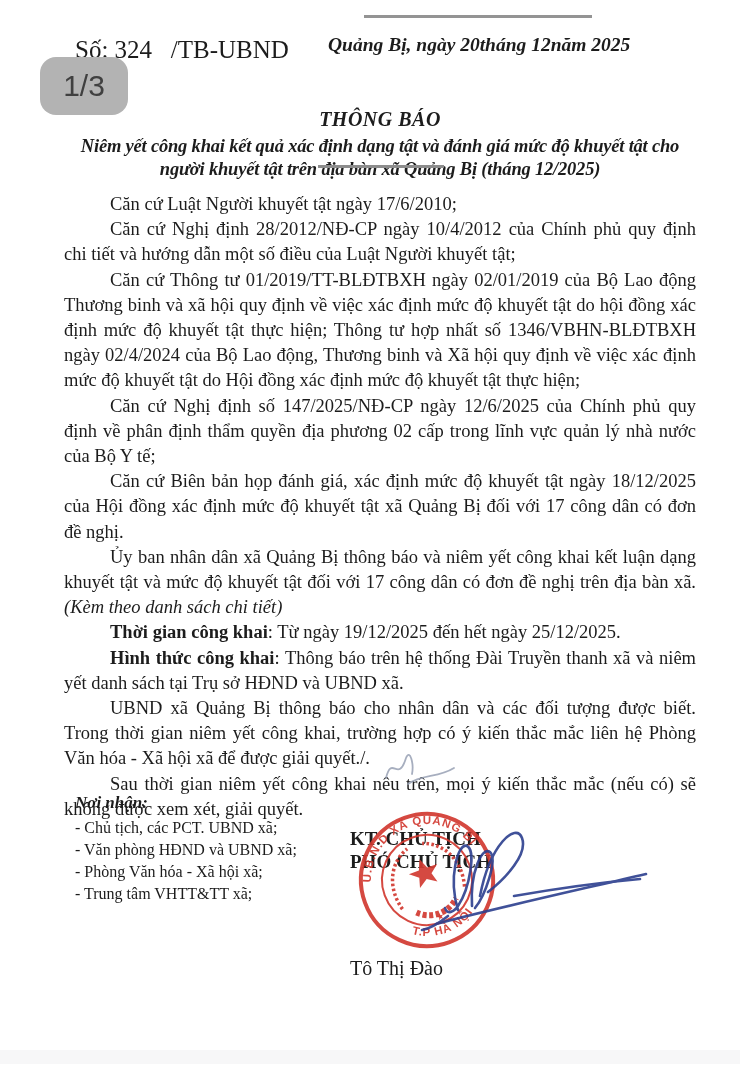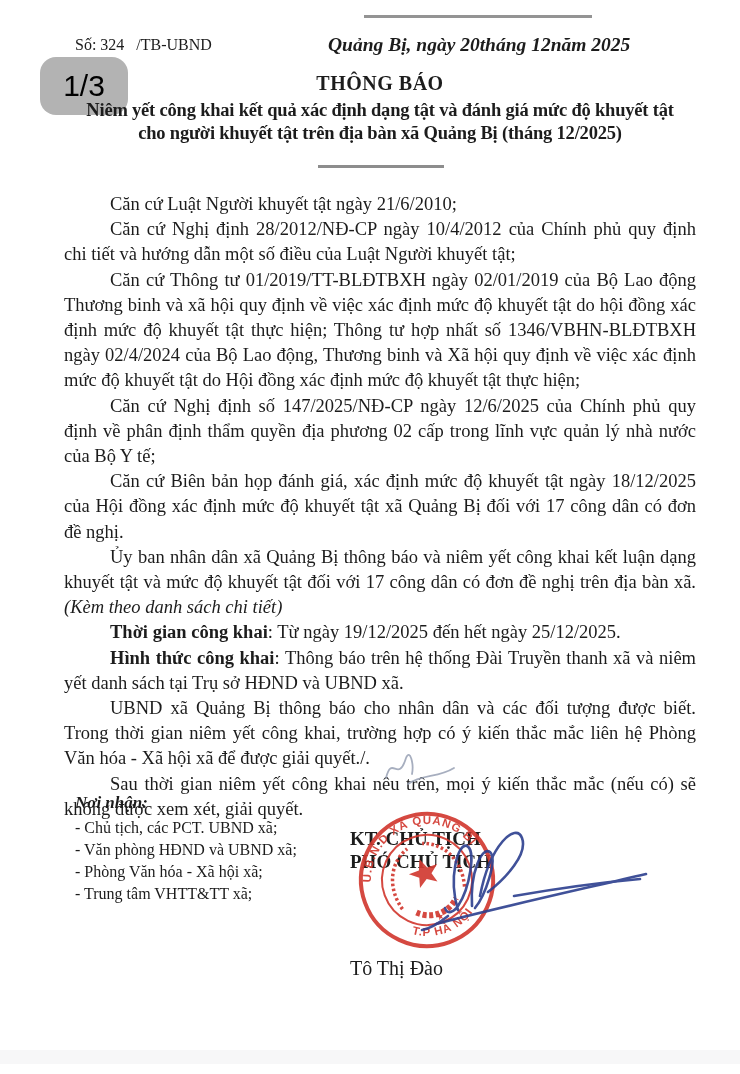--- a/index.html
+++ b/index.html
@@ -2,28 +2,28 @@
 <html><head>
 <meta charset="utf-8">
 <style>
   html,body{margin:0;padding:0;background:#ffffff;}
   .page{
     position:relative;width:740px;height:1074px;background:#ffffff;overflow:hidden;
     font-family:"Liberation Serif","DejaVu Serif",serif;color:#1c1c1c;
   }
   .rule{position:absolute;background:#949494;}
   .top-rule{left:364px;top:15px;width:228px;height:3px;}
-  .doc-number{position:absolute;left:75px;top:36px;font-size:16px;white-space:pre;}
+  .doc-number{position:absolute;left:75px;top:36px;font-size:25px;white-space:pre;}
   .place-date{position:absolute;left:328px;top:34px;font-size:19.5px;font-style:italic;white-space:pre;font-weight:bold;}
   .page-badge{
     position:absolute;left:40px;top:57px;width:88px;height:58px;border-radius:16px;
-    background:#b3b3b3;color:#000000;display:flex;align-items:center;justify-content:center;
+    background:#b3b3b3;color:#404040;display:flex;align-items:center;justify-content:center;
     font-family:"Liberation Sans","DejaVu Sans",sans-serif;font-size:30px;font-weight:500;
   }
-  .title-block{position:absolute;left:64px;top:72px;width:632px;text-align:center;}
+  .title-block{position:absolute;left:64px;top:108px;width:632px;text-align:center;font-style:italic;}
   .heading{font-size:20px;font-weight:bold;letter-spacing:.5px;margin:0;}
   .subtitle{font-size:18.5px;font-weight:bold;line-height:23px;margin:4px auto 0;max-width:600px;letter-spacing:-0.2px;}
   .subtitle-rule{left:318px;top:165px;width:126px;height:3px;background:#8d8d8d;}
   .body-text{position:absolute;left:64px;top:192px;width:632px;font-size:18.5px;line-height:25.2px;text-align:justify;}
   .para{margin:0;text-indent:46px;}
   .para b{font-weight:bold;}
   .para i{font-style:italic;}
   .recipients{position:absolute;left:75px;top:792px;font-size:16px;line-height:22px;}
   .recipients-label{font-weight:bold;font-style:italic;font-size:17px;margin-bottom:3px;}
   .sign-block{position:absolute;left:350px;top:827px;width:330px;text-align:left;}
@@ -49,21 +49,21 @@
     <span>1/3</span>
   </div>
 
   <div class="title-block">
     <div class="heading">THÔNG BÁO</div>
     <div class="subtitle">Niêm yết công khai kết quả xác định dạng tật và đánh giá mức độ khuyết tật cho người khuyết tật trên địa bàn xã Quảng Bị (tháng 12/2025)</div>
   </div>
   <div class="rule subtitle-rule"></div>
 
   <div class="body-text">
-    <p class="para"><span>Căn cứ Luật Người khuyết tật ngày 21/6/2010;</span></p>
+    <p class="para"><span>Căn cứ Luật Người khuyết tật ngày 17/6/2010;</span></p>
     <p class="para"><span>Căn cứ Nghị định 28/2012/NĐ-CP ngày 10/4/2012 của Chính phủ quy định chi tiết và hướng dẫn một số điều của Luật Người khuyết tật;</span></p>
     <p class="para"><span>Căn cứ Thông tư 01/2019/TT-BLĐTBXH ngày 02/01/2019 của Bộ Lao động Thương binh và xã hội quy định về việc xác định mức độ khuyết tật do hội đồng xác định mức độ khuyết tật thực hiện; Thông tư hợp nhất số 1346/VBHN-BLĐTBXH ngày 02/4/2024 của Bộ Lao động, Thương binh và Xã hội quy định về việc xác định mức độ khuyết tật do Hội đồng xác định mức độ khuyết tật thực hiện;</span></p>
     <p class="para"><span>Căn cứ Nghị định số 147/2025/NĐ-CP ngày 12/6/2025 của Chính phủ quy định về phân định thẩm quyền địa phương 02 cấp trong lĩnh vực quản lý nhà nước của Bộ Y tế;</span></p>
     <p class="para"><span>Căn cứ Biên bản họp đánh giá, xác định mức độ khuyết tật ngày 18/12/2025 của Hội đồng xác định mức độ khuyết tật xã Quảng Bị đối với 17 công dân có đơn đề nghị.</span></p>
     <p class="para"><span>Ủy ban nhân dân xã Quảng Bị thông báo và niêm yết công khai kết luận dạng khuyết tật và mức độ khuyết tật đối với 17 công dân có đơn đề nghị trên địa bàn xã. </span><i>(Kèm theo danh sách chi tiết)</i></p>
     <p class="para"><b>Thời gian công khai</b><span>: Từ ngày 19/12/2025 đến hết ngày 25/12/2025.</span></p>
     <p class="para"><b>Hình thức công khai</b><span>: Thông báo trên hệ thống Đài Truyền thanh xã và niêm yết danh sách tại Trụ sở HĐND và UBND xã.</span></p>
     <p class="para"><span>UBND xã Quảng Bị thông báo cho nhân dân và các đối tượng được biết. Trong thời gian niêm yết công khai, trường hợp có ý kiến thắc mắc liên hệ Phòng Văn hóa - Xã hội xã để được giải quyết./.</span></p>
     <p class="para"><span>Sau thời gian niêm yết công khai nêu trên, mọi ý kiến thắc mắc (nếu có) sẽ không được xem xét, giải quyết.</span></p>
   </div>

